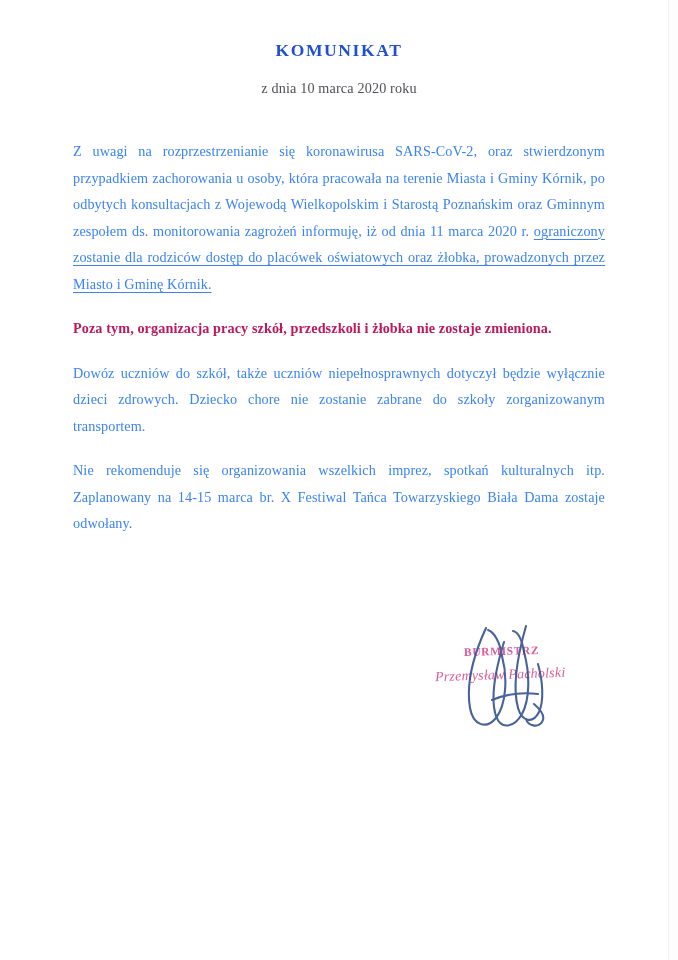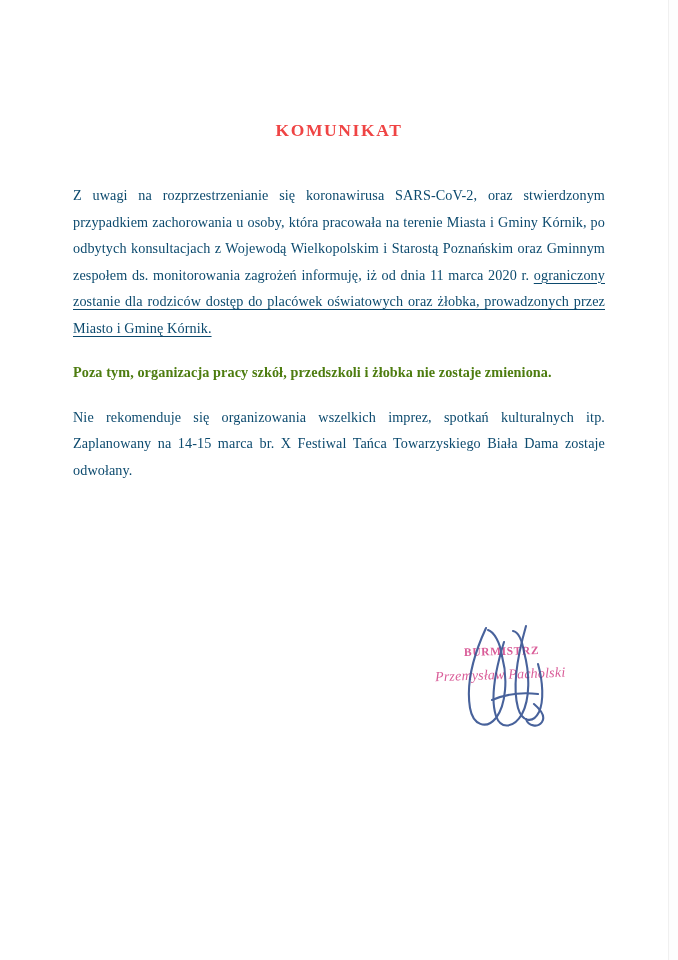--- a/index.html
+++ b/index.html
@@ -45,26 +45,26 @@
   
   .content {
     position: absolute;
     left: 73px;
     top: 0;
     width: 532px;
   }
 
   .doc-title {
     margin: 0;
-    padding-top: 120px;
+    padding-top: 40px;
     text-align: center;
     font-weight: bold;
     font-size: 17.5px;
     letter-spacing: 1.6px;
-    color: #ef4444;
+    color: #1d4ed8;
     line-height: 1.2;
   }
 
   .doc-date {
     margin: 0;
     padding-top: 19px;
     text-align: center;
     font-size: 14.2px;
     color: #4f4f55;
     letter-spacing: 0.15px;
@@ -74,37 +74,37 @@
   .body-block {
     padding-top: 41px;
   }
 
   p.para {
     margin: 0 0 0 0;
     text-align: justify;
     text-justify: inter-word;
     font-size: 14.2px;
     line-height: 26.5px;
-    color: #0c4a6e;
+    color: #3b82f6;
     letter-spacing: 0.1px;
   }
   p.para + p.para {
     margin-top: 18px;
   }
 
   .u-line {
     text-decoration: underline;
     text-underline-offset: 2.5px;
     text-decoration-thickness: 1px;
   }
 
   p.para.bold-para {
     font-weight: bold;
     text-align: left;
-    color: #4d7c0f;
+    color: #be185d;
     margin-top: 20px;
   }
 
   
   .sig-area {
     position: absolute;
     left: 430px;
     top: 612px;
     width: 190px;
     height: 135px;
@@ -147,27 +147,29 @@
 
 <div class="page">
 
   <div class="page-edge-right2"></div>
   <div class="page-edge-right"></div>
 
   <div class="content">
 
     <h1 class="doc-title">KOMUNIKAT</h1>
 
+    <p class="doc-date">z dnia 10 marca 2020 roku</p>
 
     <div class="body-block">
 
       <p class="para"><span>Z uwagi na rozprzestrzenianie się koronawirusa SARS-CoV-2, oraz stwierdzonym przypadkiem zachorowania u osoby, która pracowała na terenie Miasta i Gminy Kórnik, po odbytych konsultacjach z Wojewodą Wielkopolskim i Starostą Poznańskim oraz Gminnym zespołem ds. monitorowania zagrożeń informuję, iż od dnia 11 marca 2020 r. </span><span class="u-line">ograniczony zostanie dla rodziców dostęp do placówek oświatowych oraz żłobka, prowadzonych przez Miasto i Gminę Kórnik.</span></p>
 
       <p class="para bold-para">Poza tym, organizacja pracy szkół, przedszkoli i żłobka nie zostaje zmieniona.</p>
 
+      <p class="para">Dowóz uczniów do szkół, także uczniów niepełnosprawnych dotyczył będzie wyłącznie dzieci zdrowych. Dziecko chore nie zostanie zabrane do szkoły zorganizowanym transportem.</p>
 
 
       <p class="para">Nie rekomenduje się organizowania wszelkich imprez, spotkań kulturalnych itp. Zaplanowany na 14-15 marca br. X Festiwal Tańca Towarzyskiego Biała Dama zostaje odwołany.</p>
 
 
     </div>
   </div>
 
   <div class="sig-area">
 

